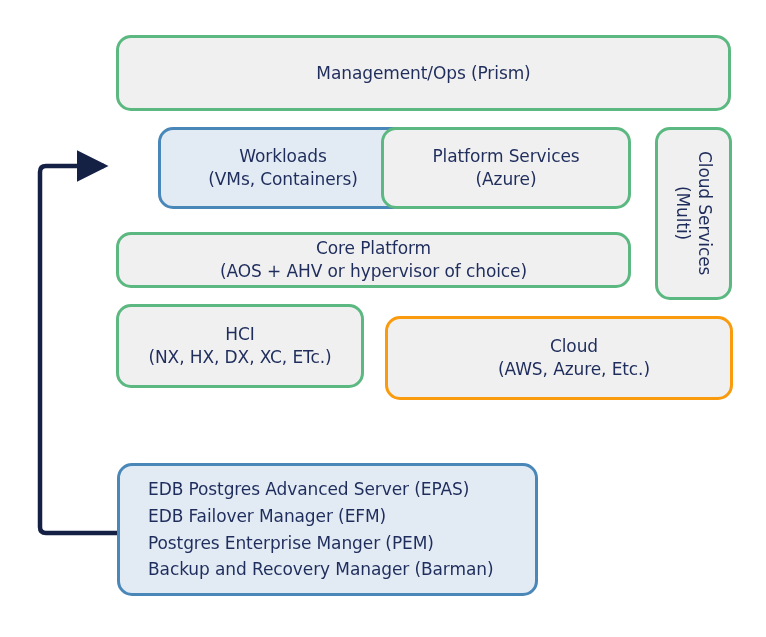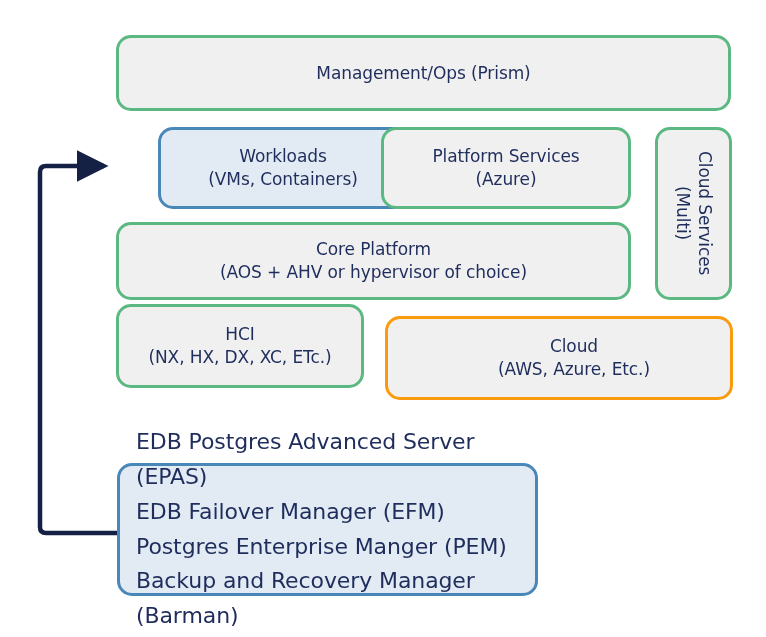--- a/index.html
+++ b/index.html
@@ -51,30 +51,30 @@
     display: block;
     white-space: pre-line;
     pointer-events: none;
   }
 
   
   #box-management { left: 116px; top: 35px;  width: 615px; height: 76px; }
   #box-workloads  { left: 116px; top: 127px; width: 250px; height: 82px; margin-left: 42px; }
   #box-platform   { left: 381px; top: 127px; width: 250px; height: 82px; }
   #box-cloudsvc   { left: 655px; top: 127px; width: 77px;  height: 173px; }
-  #box-core       { left: 116px; top: 222px; width: 515px; height: 78px; }
+  #box-core       { left: 116px; top: 232px; width: 515px; height: 56px; }
   #box-hci        { left: 116px; top: 304px; width: 248px; height: 84px; }
   #box-cloud      { left: 385px; top: 316px; width: 348px; height: 84px; }
   #box-edb        { left: 117px; top: 463px; width: 421px; height: 133px;
                     justify-content: flex-start; text-align: left; }
 
   #box-edb .label {
-    padding-left: 16px;
+    padding-left: 28px;
     line-height: 1.58;
-    font-size: 22px;
+    font-size: 17px;
   }
 
   
   .vertical-label {
     writing-mode: vertical-rl;
     text-orientation: mixed;
     white-space: pre-line;
     text-align: center;
     line-height: 1.35;
     font-size: 17px;

